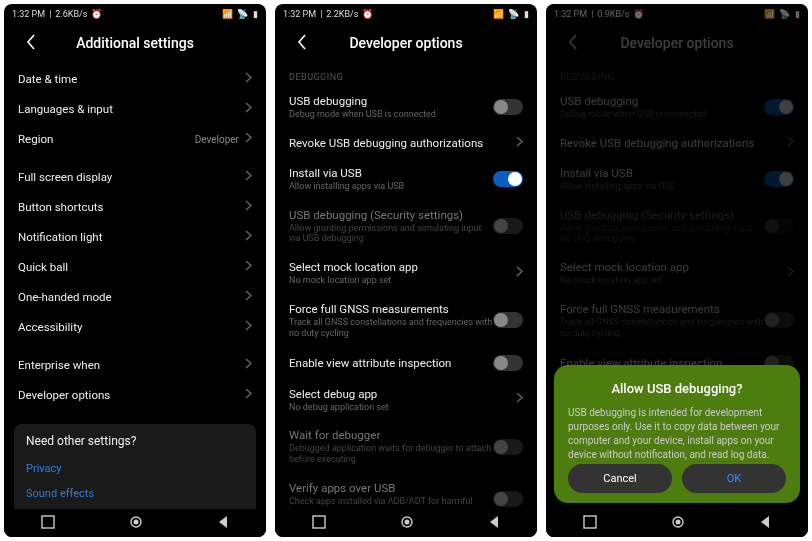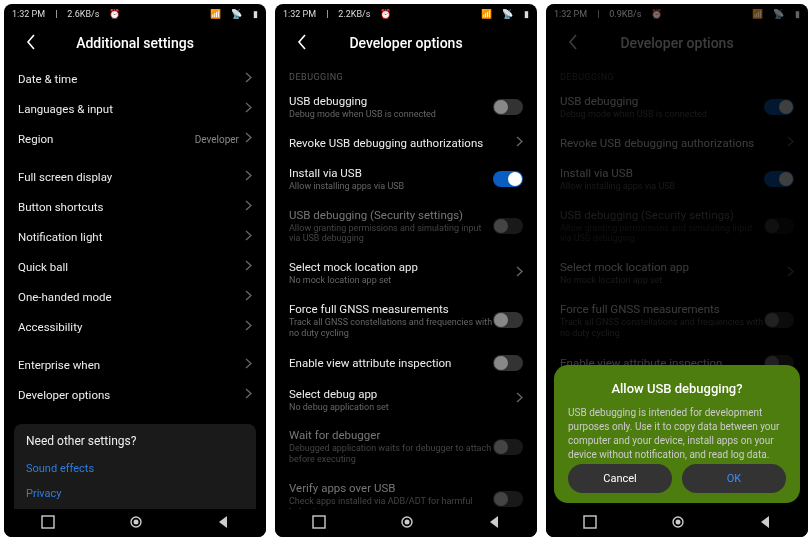--- a/index.html
+++ b/index.html
@@ -26,21 +26,21 @@
   
   .statusbar {
     display: flex;
     justify-content: space-between;
     align-items: center;
     height: 18px;
     padding: 2px 8px 0;
     font-size: 9px;
     color: #ddd;
   }
-  .sb-left, .sb-right { display: flex; align-items: center; gap: 10px; }
+  .sb-left, .sb-right { display: flex; align-items: center; gap: 4px; }
   
   .header {
     display: flex;
     align-items: center;
     height: 42px;
     padding: 0 22px;
     position: relative;
   }
   .header .back { width: 18px; flex: 0 0 18px; }
   .header .title {
@@ -247,22 +247,22 @@
         <div class="txt">
           <div class="primary">Developer options</div>
         </div>
         <span class="chev"><svg width="7" height="11">
             <path d="M1 1l5 4.5L1 10" stroke="#666" stroke-width="1.4" fill="none"></path>
           </svg></span>
       </div>
 
     <div class="card">
       <div class="card-title">Need other settings?</div>
+      <div class="card-link">Privacy</div>
       <div class="card-link">Sound effects</div>
-      <div class="card-link">Privacy</div>
       <div class="card-link">Mi Mover</div>
     </div>
   </div>
   <div class="navbar">
     <span><svg width="14" height="14">
           <rect x="1" y="1" width="12" height="12" stroke="#ccc" stroke-width="1.4" fill="none"></rect>
         </svg></span>
     <span><svg width="14" height="14">
           <circle cx="7" cy="7" r="5" stroke="#ccc" stroke-width="1.4" fill="none"></circle>
           <circle cx="7" cy="7" r="2.5" fill="#ccc"></circle>

